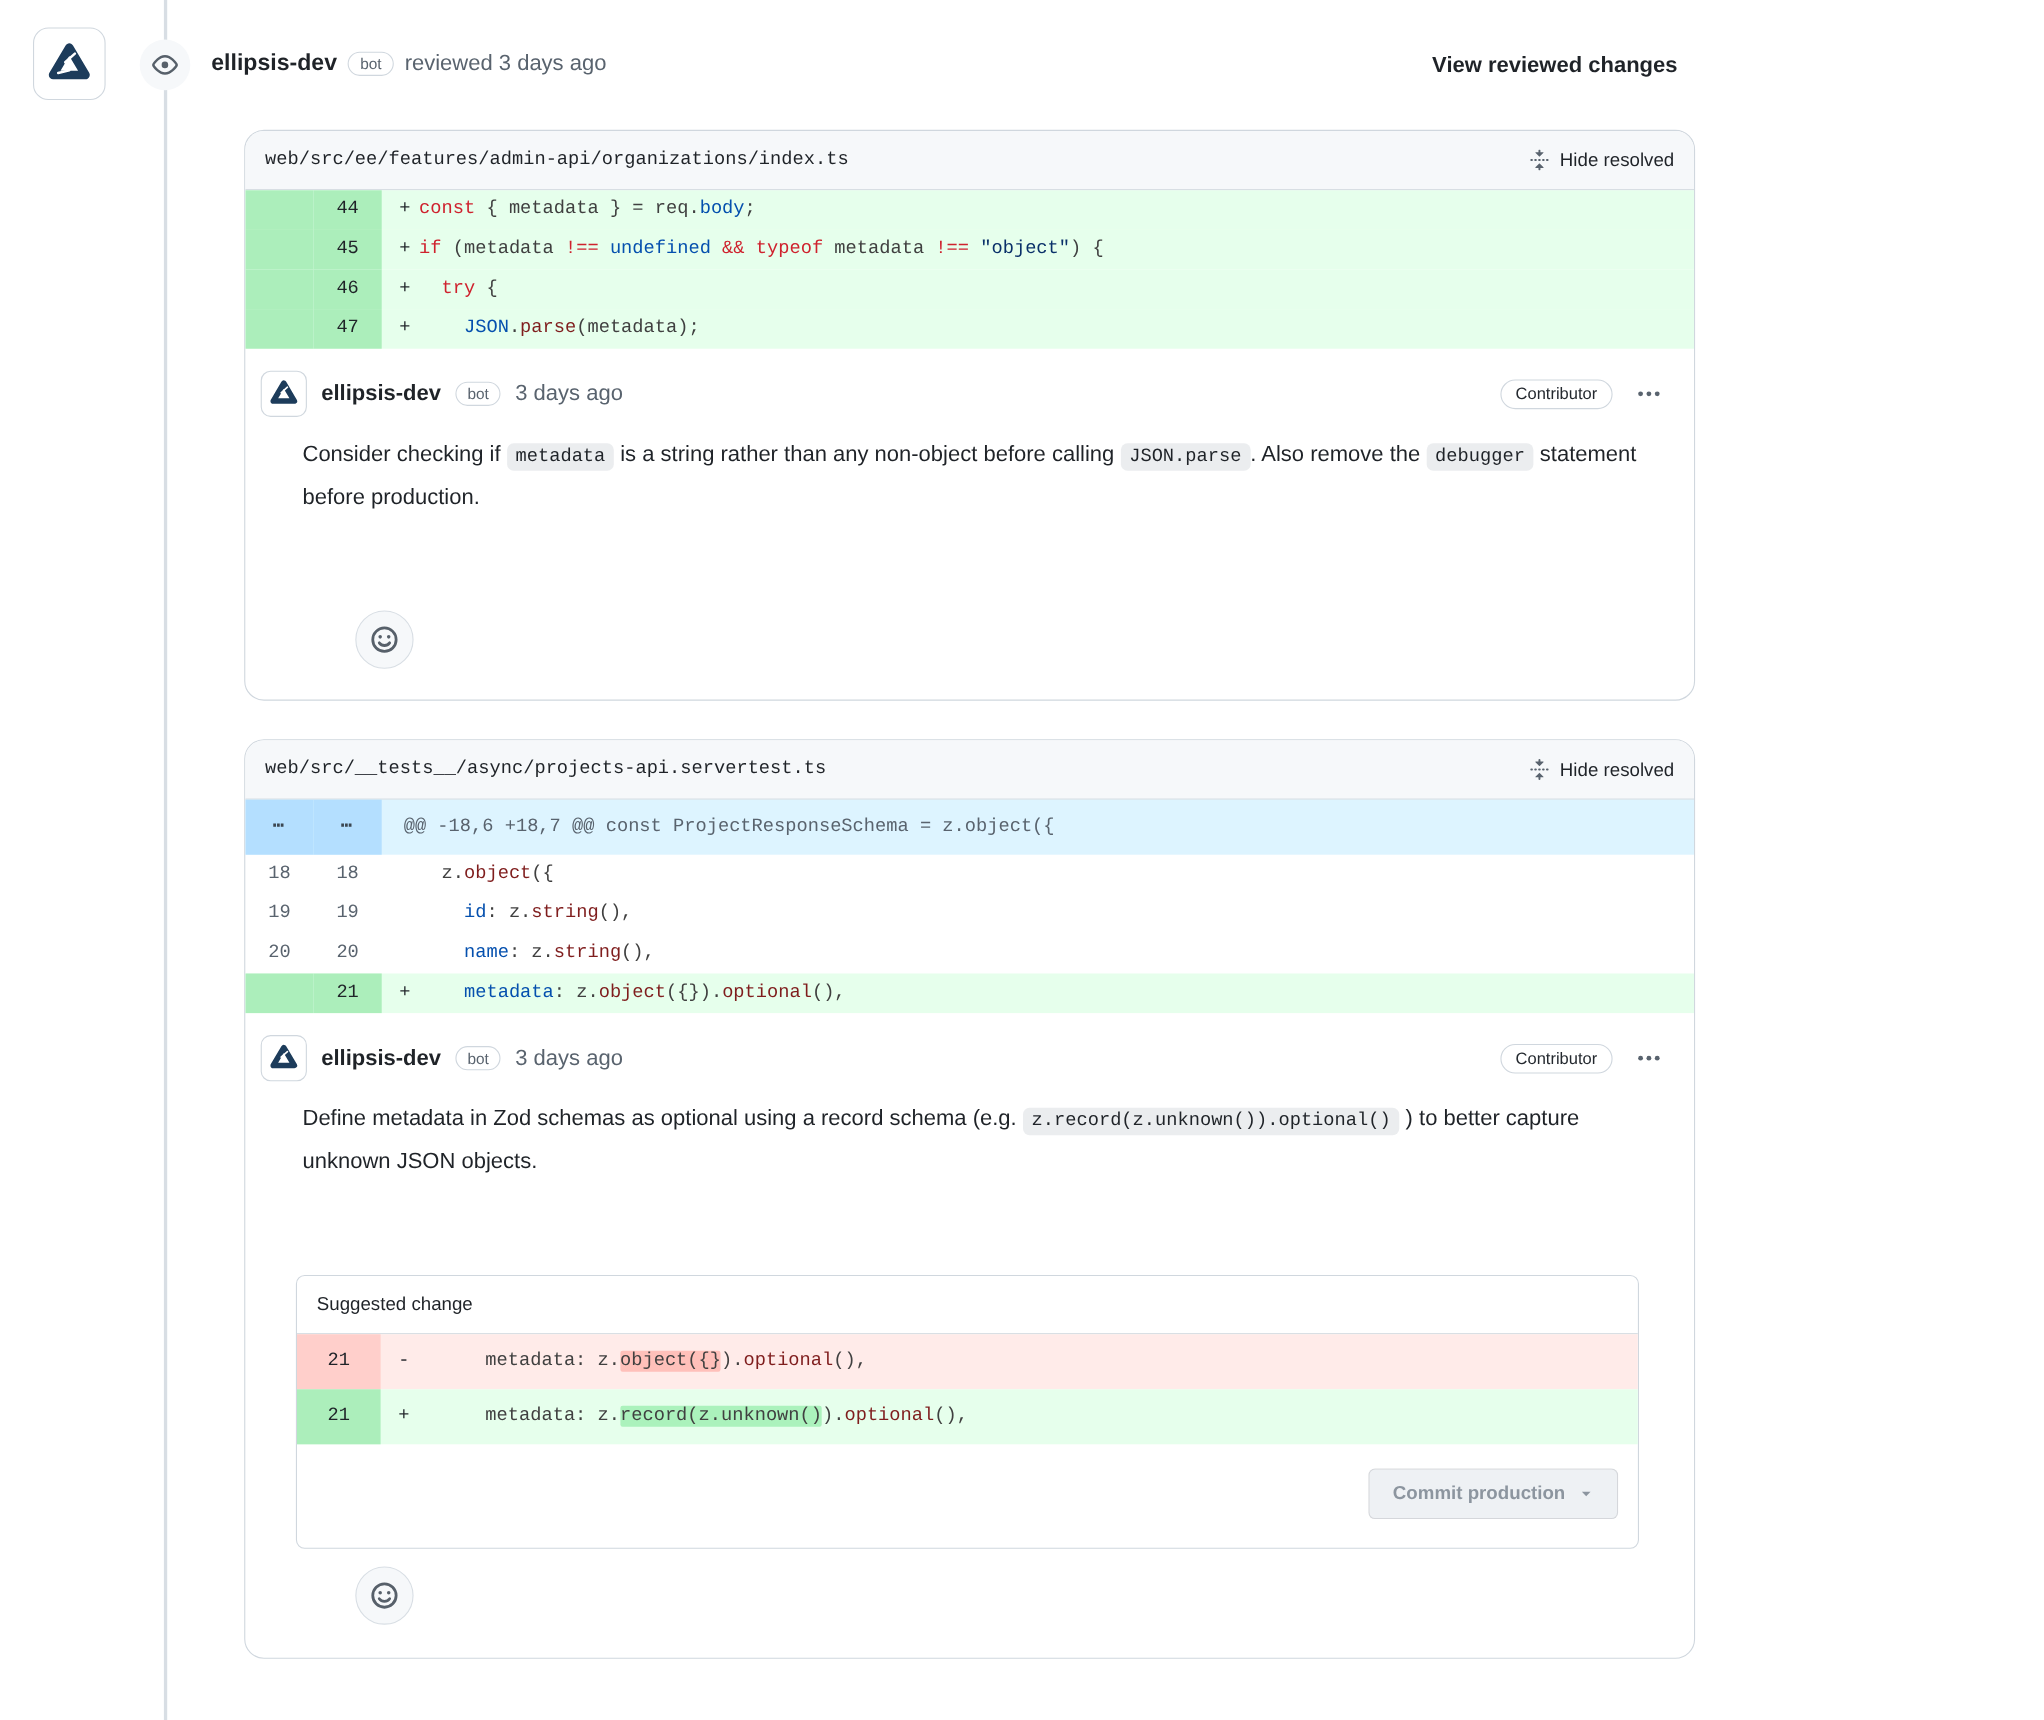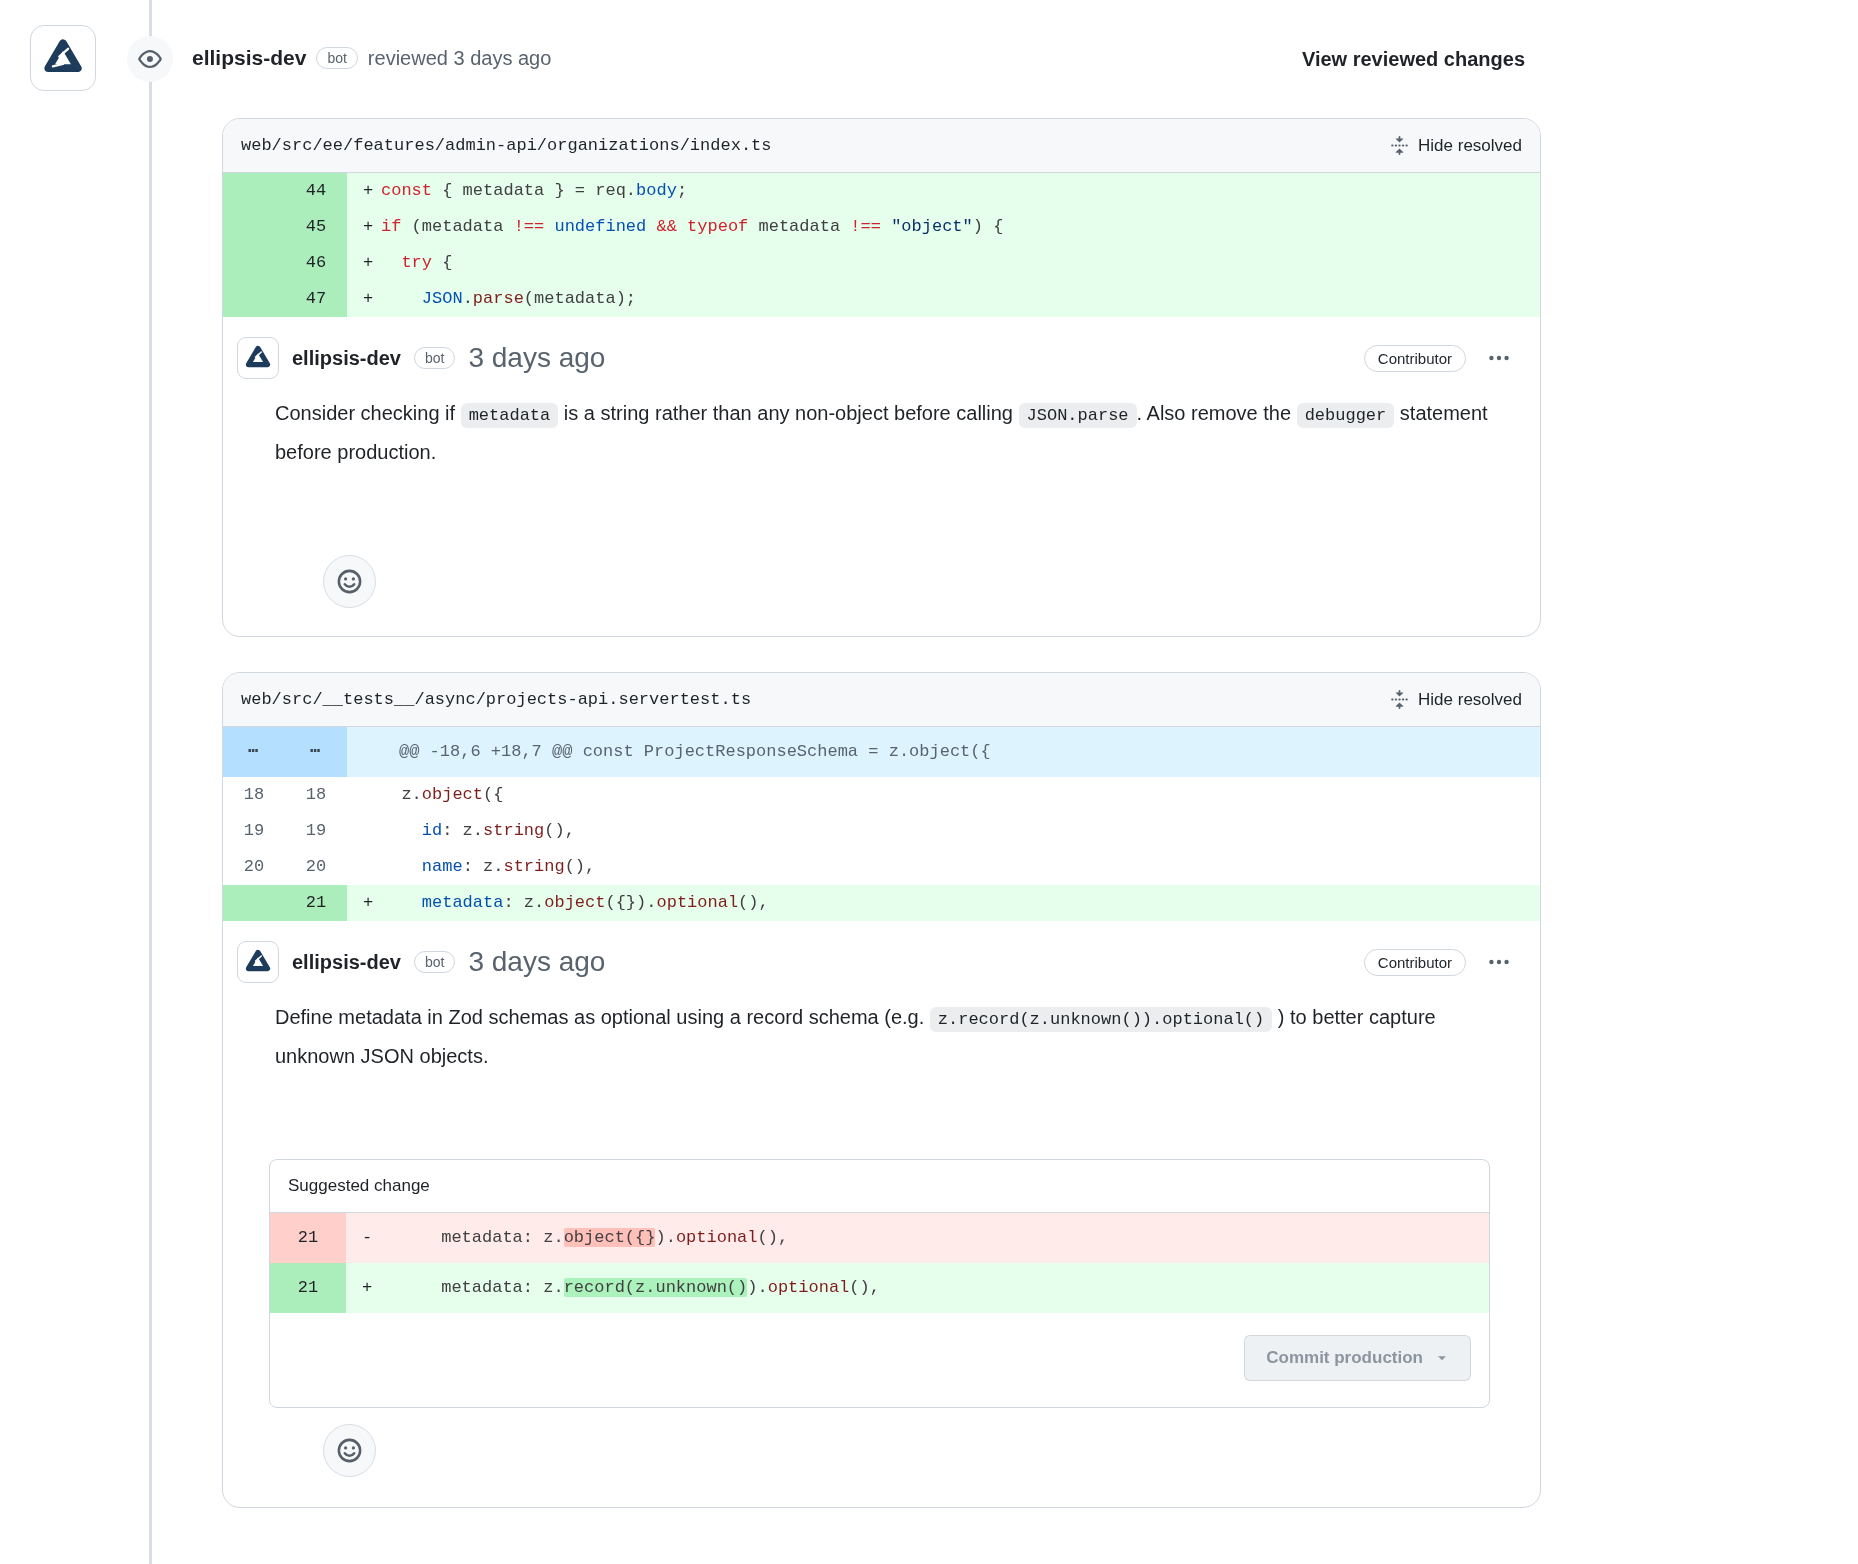--- a/index.html
+++ b/index.html
@@ -35,34 +35,34 @@
   .drow { display:flex; align-items:stretch; font-family:"Liberation Mono","DejaVu Sans Mono",monospace;
     font-size:17px; line-height:36px; height:36px; }
   .ln { width:62px; flex:none; text-align:center; color:#1f2328; }
   .drow.add .ln { background:#aceebb; }
   .drow.add { background:#e6ffec; }
   .drow.ctx .ln { color:#59636e; }
   .sign { width:34px; flex:none; padding-left:16px; }
   .code { white-space:pre; flex:1; }
   .drow.hunk { height:50px; line-height:50px; background:#ddf4ff; }
   .drow.hunk .ln { background:#b4dfff; color:#3b4651; font-weight:700; letter-spacing:2px; }
-  .hunktext { padding-left:52px; color:#59636e; white-space:pre; }
+  .hunktext { padding-left:20px; color:#59636e; white-space:pre; }
 
   .tok-p { color:#404040; } .tok-k { color:#cf222e; } .tok-c { color:#0550ae; }
   .tok-e { color:#7f1d1d; } .tok-s { color:#0a3069; }
   .wh-add { background:#abf2bc; border-radius:2px; }
   .wh-del { background:#ffc0ba; border-radius:2px; }
 
   
   .comment { padding:20px 16px 0 14px; }
   .c-head { display:flex; align-items:center; gap:13px; }
   .sm-avatar { width:42px; height:42px; border:1px solid #d0d7de; border-radius:9px; background:#fff;
     display:flex; align-items:center; justify-content:center; flex:none; cursor:pointer; }
   .c-author { font-weight:700; font-size:20px; }
-  .c-time { font-size:28px; color:#59636e; }
+  .c-time { font-size:20px; color:#59636e; }
   .c-right { margin-left:auto; display:flex; align-items:center; gap:22px; padding-right:14px; }
   .contrib-pill { font-size:15px; color:#24292f; border:1px solid #d0d7de; border-radius:999px; padding:4px 13px; }
   .kebab { cursor:pointer; display:flex; }
   .c-body { margin:16px 26px 0 38px; font-size:20px; line-height:37px; color:#1f2328; max-width:1250px; }
   .ic { font-family:"Liberation Mono","DejaVu Sans Mono",monospace; font-size:17px;
     background:rgba(175,184,193,.25); border-radius:6px; padding:3px 8px; }
   .reactions { margin:84px 0 0 86px; }
   .smiley-btn { width:53px; height:53px; border-radius:50%; border:1px solid #d8dee4; background:#f6f8fa;
     display:flex; align-items:center; justify-content:center; cursor:pointer; }
   .pad-bottom1 { height:28px; } .pad-bottom2 { height:30px; }

